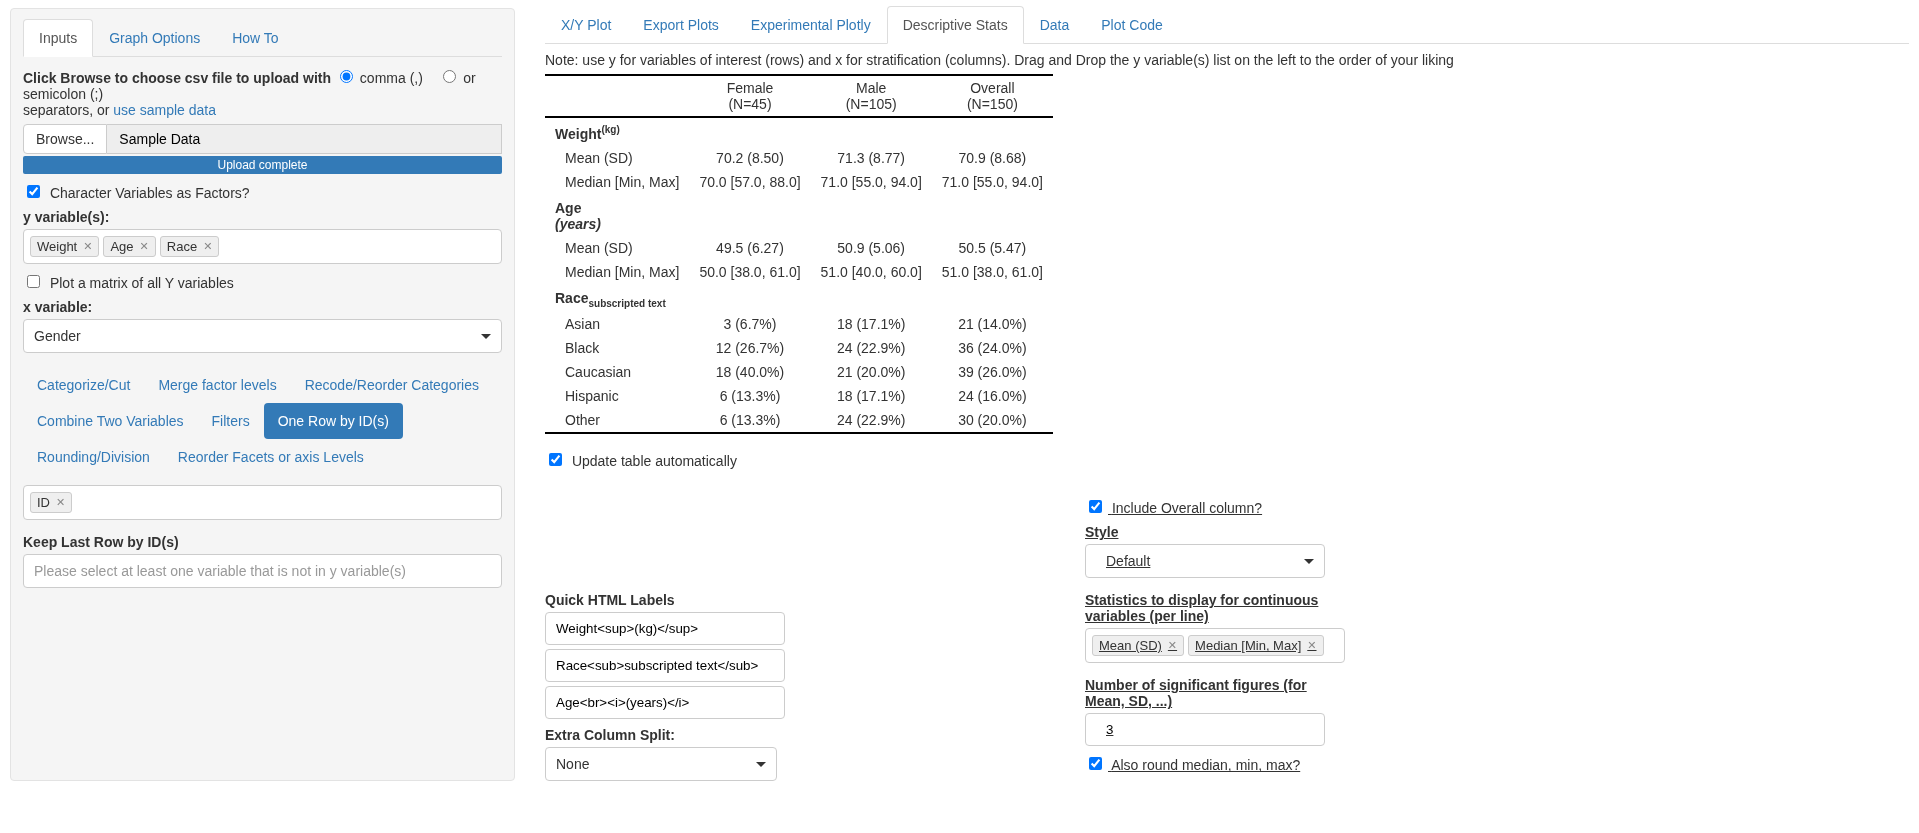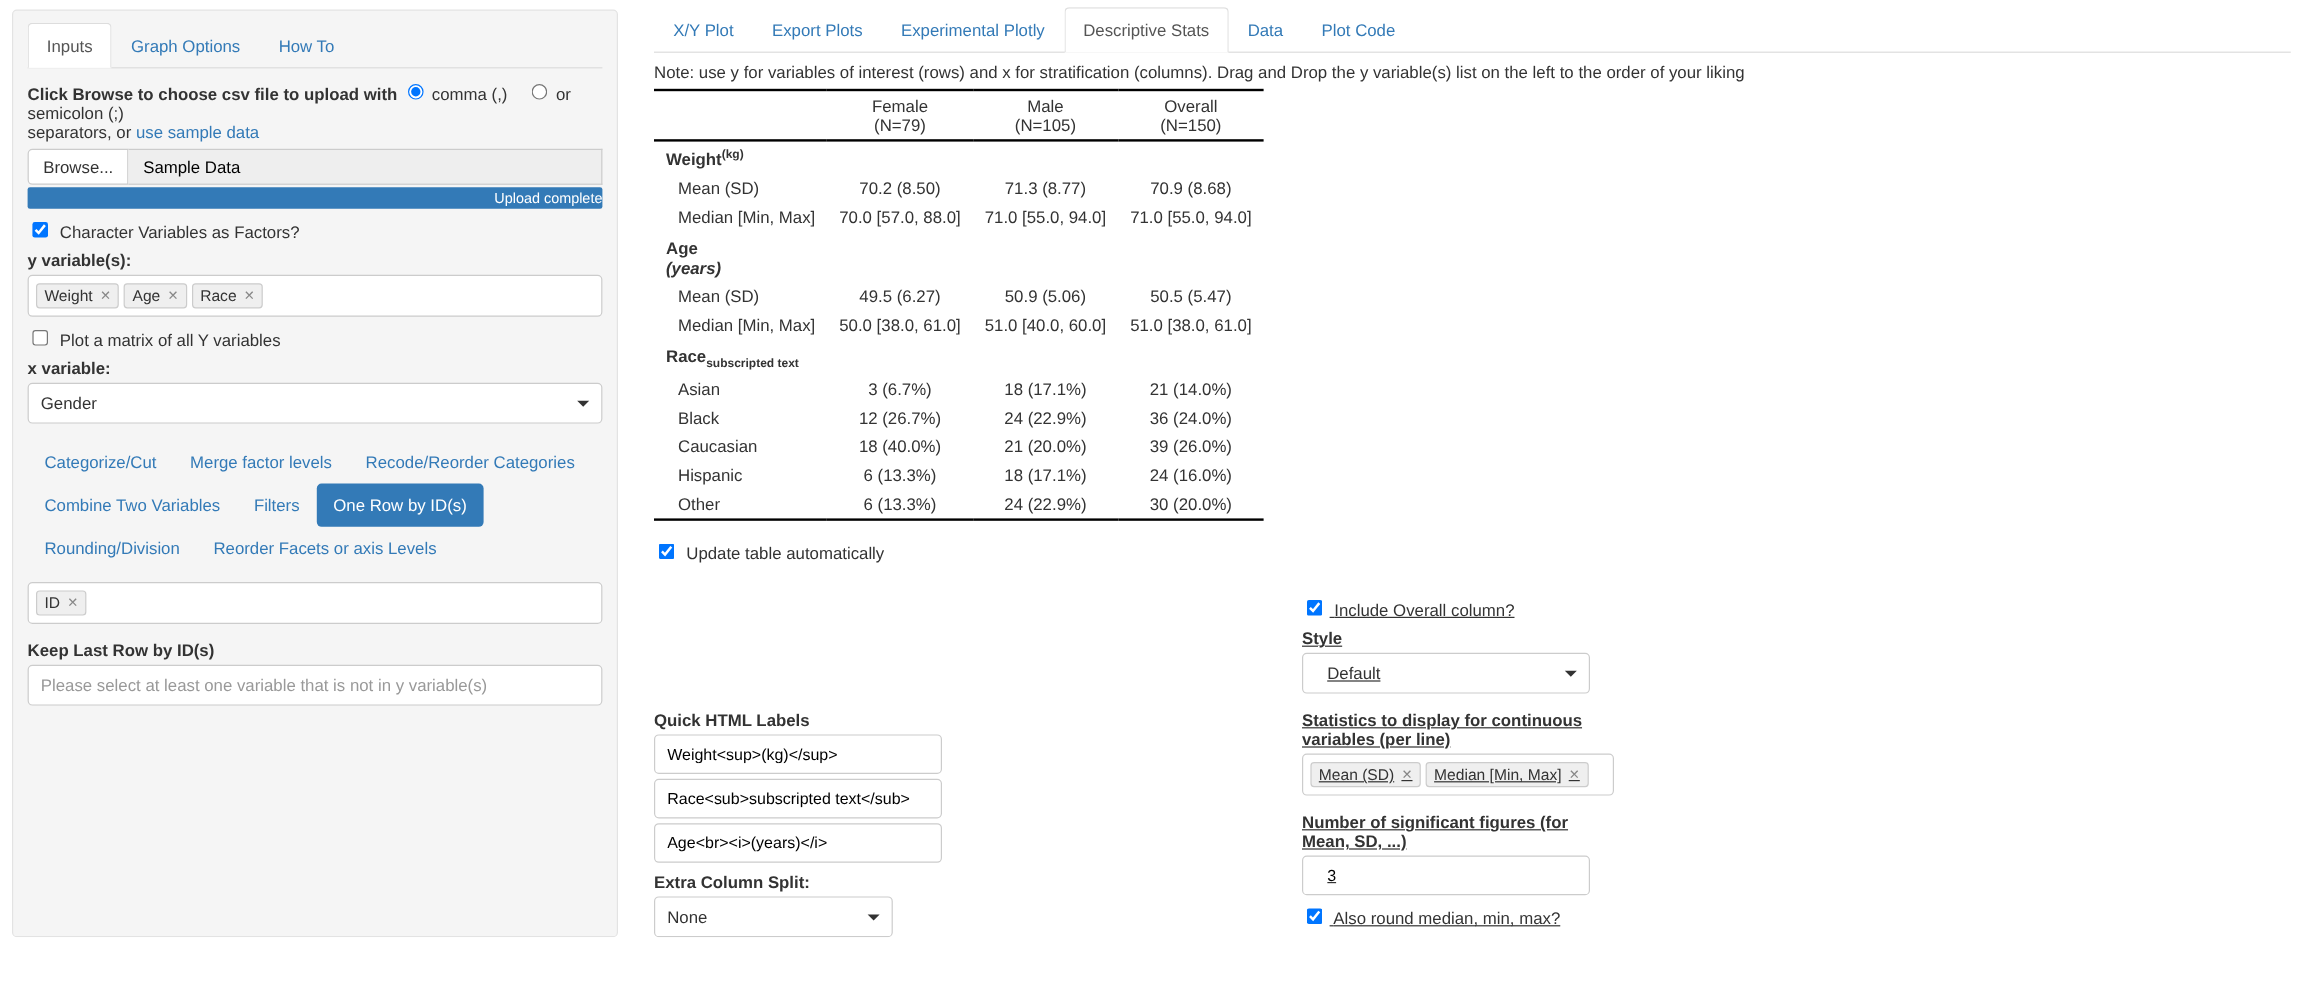--- a/index.html
+++ b/index.html
@@ -49,21 +49,21 @@
   .browse-row { display:flex; margin: 6px 0 2px 0; }
   .btn-file {
     background: #fff; border:1px solid #ccc; padding: 6px 12px;
     border-radius: 4px 0 0 4px; cursor:pointer;
   }
   .sample-data {
     background: #eee; border:1px solid #ccc; border-left:none;
     padding: 6px 12px; flex:1; color:#000000;
   }
   .progress-bar {
-    background:#337ab7; color:#fff; text-align:right;
+    background:#337ab7; color:#fff; text-align:center;
     font-size:12px; padding:2px 0; border-radius:2px; margin-bottom:8px;
   }
   .checkbox-row { margin:8px 0; }
   .checkbox-row input { margin-right:6px; }
   .token-input {
     background:#fff; border:1px solid #ccc; border-radius:4px;
     padding:6px; min-height:34px; display:flex; flex-wrap:wrap; gap:4px;
     align-items:center;
   }
   .token {
@@ -217,21 +217,21 @@
       <div class="main-tab">Data</div>
       <div class="main-tab">Plot Code</div>
     </div>
 
     <div class="note">Note: use y for variables of interest (rows) and x for stratification (columns). Drag and Drop the y variable(s) list on the left to the order of your liking</div>
 
     <table class="stats">
       <thead>
         <tr class="top-border col-header">
           <th class="first-col" style="border-bottom: 1px solid rgb(0, 0, 0);"></th>
-          <th style="border-bottom: 1px solid rgb(0, 0, 0);"><span>Female</span><br><span>(N=79)</span></th>
+          <th style="border-bottom: 1px solid rgb(0, 0, 0);"><span>Female</span><br><span>(N=45)</span></th>
           <th style="border-bottom: 1px solid rgb(0, 0, 0);"><span>Male</span><br><span>(N=105)</span></th>
           <th style="border-bottom: 1px solid rgb(0, 0, 0);"><span>Overall</span><br><span>(N=150)</span></th>
         </tr>
       </thead>
       <tbody id="stats-body">
           <tr class="section-row top-border">
             <td colspan="4" class="first-col"><b>Weight</b><sup>(kg)</sup></td>
           </tr>
           <tr>
             <td class="indent">Mean (SD)</td>
@@ -301,21 +301,21 @@
       <span>Update table automatically</span>
     </div>
 
     <div class="controls-row">
       <div class="controls-col">
         <div class="section-label">Quick HTML Labels</div>
         <input class="text-input" value="Weight&lt;sup&gt;(kg)&lt;/sup&gt;" style="">
         <input class="text-input" value="Race&lt;sub&gt;subscripted text&lt;/sub&gt;" style="">
         <input class="text-input" value="Age&lt;br&gt;&lt;i&gt;(years)&lt;/i&gt;" style="">
         <div class="section-label" style="margin-top:8px">Extra Column Split:</div>
-        <div class="select-box" style="width:199px">
+        <div class="select-box" style="width:232px">
           <span>None</span>
           <span class="caret"></span>
         </div>
       </div>
 
       <div class="controls-col col2" style="margin-left:240px">
         <div class="checkbox-row">
           <input type="checkbox" checked="" style="">
           <span>Include Overall column?</span>
         </div>

